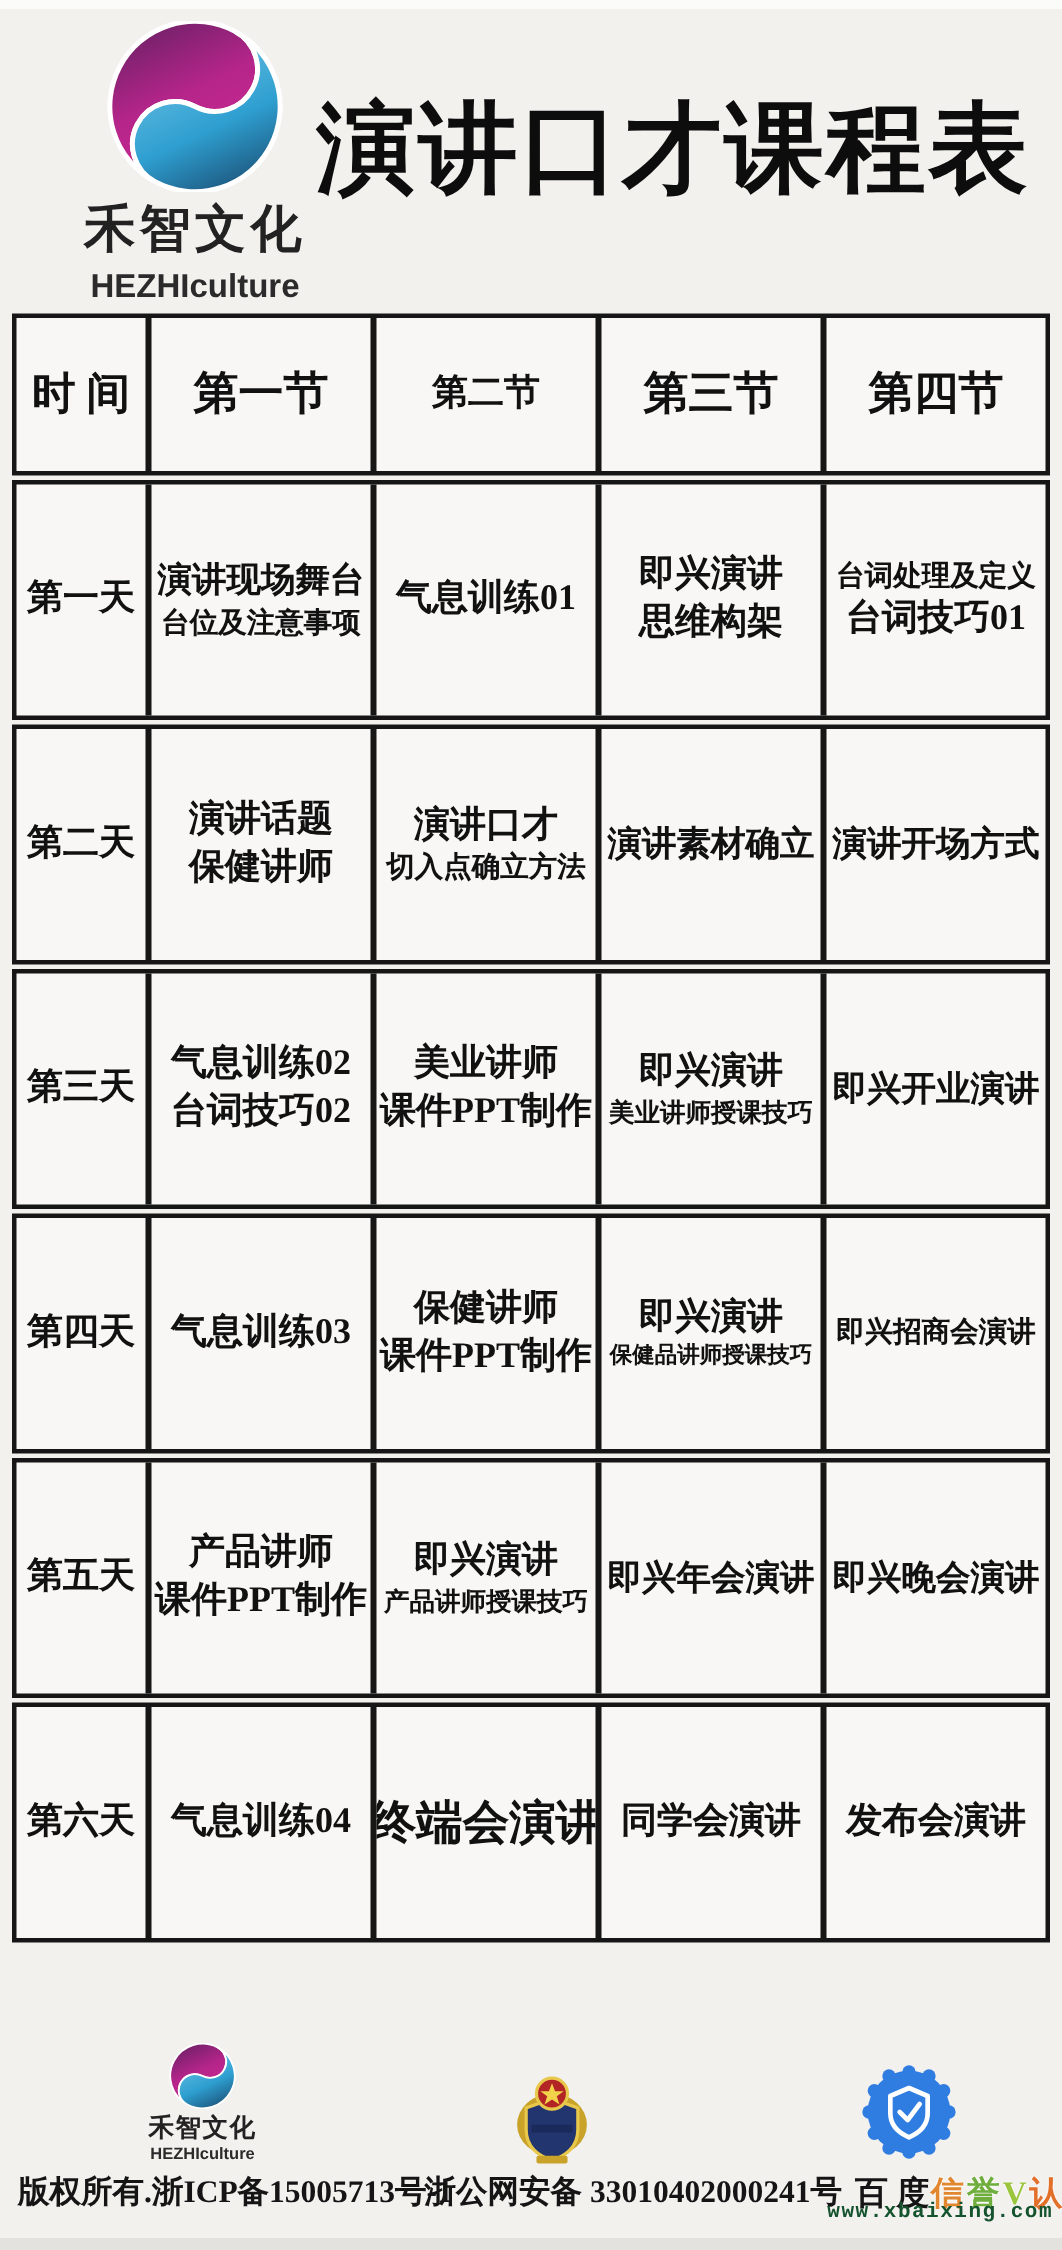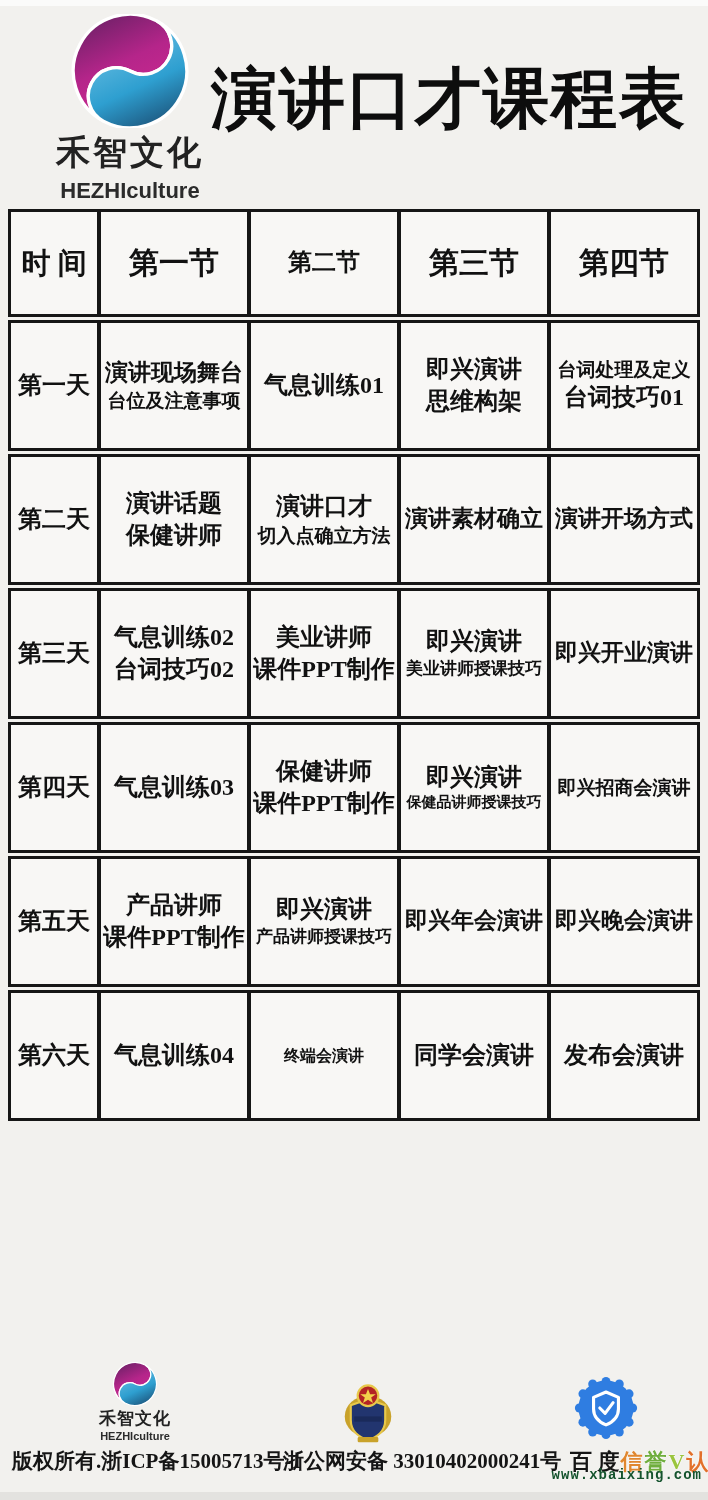--- a/index.html
+++ b/index.html
@@ -14,21 +14,21 @@
   .brand-name{font-family:"Liberation Sans","DejaVu Sans",sans-serif;
               font-weight:bold;font-size:34px;letter-spacing:3px;color:#222;margin-top:2px;}
   .brand-sub{font-family:"Liberation Sans","DejaVu Sans",sans-serif;
              font-weight:bold;font-size:22px;color:#2b2b2b;letter-spacing:0px;margin-top:2px;}
   .page-title{position:absolute;left:200px;top:48px;width:498px;text-align:center;
               font-size:66px;font-weight:600;color:#0d0d0d;letter-spacing:2px;}
 
   
   .course-table{position:absolute;left:8px;top:203px;width:692px;}
   .t-row{display:flex;border:3px solid #161616;margin-bottom:3px;background:#f8f7f5;
-         height:131px;box-sizing:border-box;}
+         height:160px;box-sizing:border-box;}
   .t-header{height:108px;}
   .t-cell{flex:1 1 0;display:flex;flex-direction:column;justify-content:center;
           align-items:center;text-align:center;border-left:4px solid #161616;
           color:#111;font-weight:bold;overflow:hidden;padding:0 2px;box-sizing:border-box;}
   .t-cell:first-child{border-left:none;}
   .t-day{flex:0 0 86px;}
   .cell-line{display:block;line-height:1.32;white-space:nowrap;}
 
   
   .f-logo{position:absolute;left:70px;top:1356px;width:130px;text-align:center;}
@@ -194,21 +194,21 @@
         </div>
       </div>
       <div class="t-row">
         <div class="t-cell t-day">
           <span class="cell-line" style="font-size: 24px;">第六天</span>
         </div>
         <div class="t-cell">
           <span class="cell-line" style="font-size: 24px;">气息训练04</span>
         </div>
         <div class="t-cell">
-          <span class="cell-line" style="font-size: 16px;">终端会演讲</span>
+          <span class="cell-line" style="font-size: 31px;">终端会演讲</span>
         </div>
         <div class="t-cell">
           <span class="cell-line" style="font-size: 24px;">同学会演讲</span>
         </div>
         <div class="t-cell">
           <span class="cell-line" style="font-size: 24px;">发布会演讲</span>
         </div>
       </div>
     </div>
 

